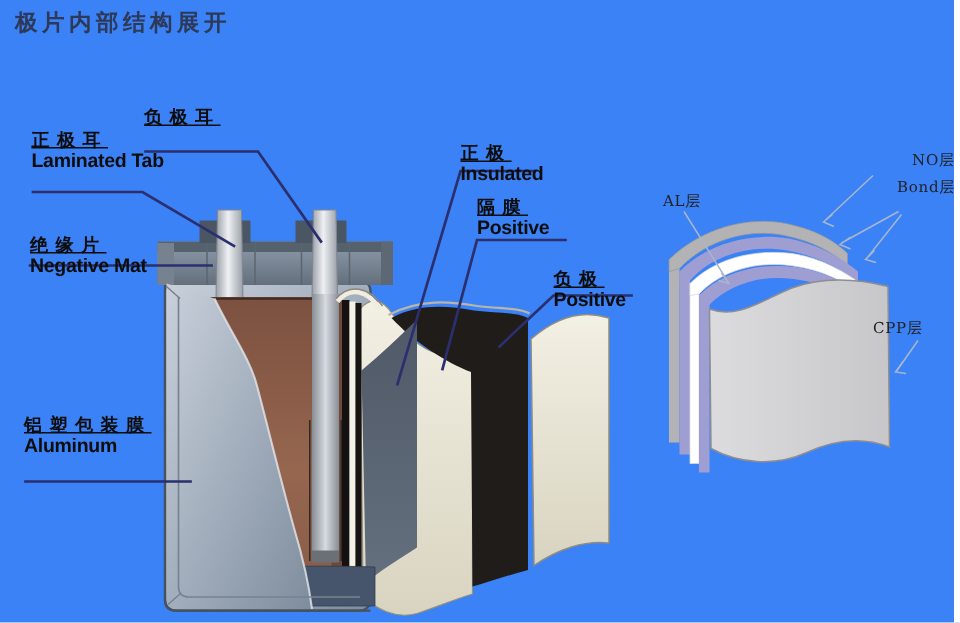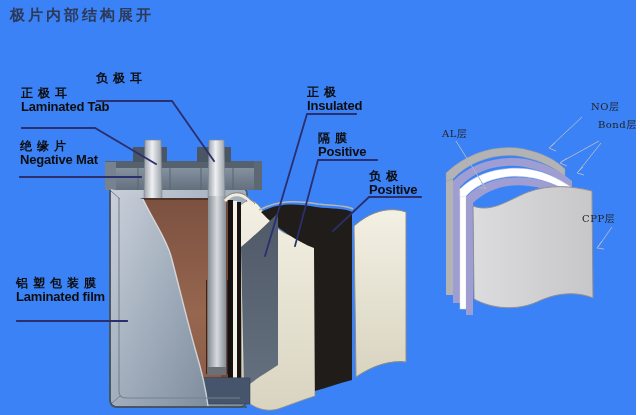--- a/index.html
+++ b/index.html
@@ -3,21 +3,21 @@
 <meta charset="utf-8">
 <style>
   html,body{margin:0;padding:0;background:#ffffff;}
   .page{position:relative;width:636px;height:415px;background:#3b82f6;overflow:hidden;
         font-family:"Liberation Sans",sans-serif;}
   .title{position:absolute;left:10px;top:6px;font:bold 15px "Liberation Sans",sans-serif;
          letter-spacing:3px;color:#2d3956;}
   svg.art{position:absolute;left:0;top:0;}
   .lbl{position:absolute;color:#0d0d0d;}
   .lbl .zh{display:block;font:bold 12px "Liberation Sans",sans-serif;letter-spacing:5px;
-           line-height:13px;white-space:nowrap;}
+           line-height:13px;white-space:nowrap;text-decoration:underline;}
   .lbl .en{display:block;font:bold 13px "Liberation Sans",sans-serif;letter-spacing:-0.2px;
            line-height:14px;white-space:nowrap;}
   .rlbl{position:absolute;font:10px "DejaVu Serif",serif;color:#222;white-space:nowrap;
         letter-spacing:0.5px;}
 </style>
 </head>
 <body>
 
 <div class="page">
 
@@ -163,39 +163,39 @@
     </g>
   </svg>
 
   <div class="lbl" style="left:96px;top:72px">
     <span class="zh">负极耳</span>
   </div>
   <div class="lbl" style="left:21px;top:87px">
     <span class="zh">正极耳</span>
     <span class="en">Laminated Tab</span>
   </div>
-  <div class="lbl" style="left:20px;top:140px">
+  <div class="lbl" style="left:20px;top:157px">
     <span class="zh">绝缘片</span>
     <span class="en">Negative Mat</span>
   </div>
   <div class="lbl" style="left:16px;top:277px">
     <span class="zh">铝塑包装膜</span>
-    <span class="en">Laminated film</span>
-  </div>
-  <div class="lbl" style="left:307px;top:86px">
+    <span class="en">Aluminum</span>
+  </div>
+  <div class="lbl" style="left:307px;top:96px">
     <span class="zh">正极</span>
     <span class="en">Insulated</span>
   </div>
   <div class="lbl" style="left:318px;top:132px">
     <span class="zh">隔膜</span>
     <span class="en">Positive</span>
   </div>
-  <div class="lbl" style="left:369px;top:170px">
+  <div class="lbl" style="left:369px;top:180px">
     <span class="zh">负极</span>
     <span class="en">Positive</span>
   </div>
 
   <div class="rlbl" style="left:442px;top:127px">AL层</div>
-  <div class="rlbl" style="left:591px;top:100px">NO层</div>
+  <div class="rlbl" style="left:608px;top:100px">NO层</div>
   <div class="rlbl" style="left:598px;top:118px">Bond层</div>
   <div class="rlbl" style="left:582px;top:212px">CPP层</div>
 
 </div>
 
 </body></html>

